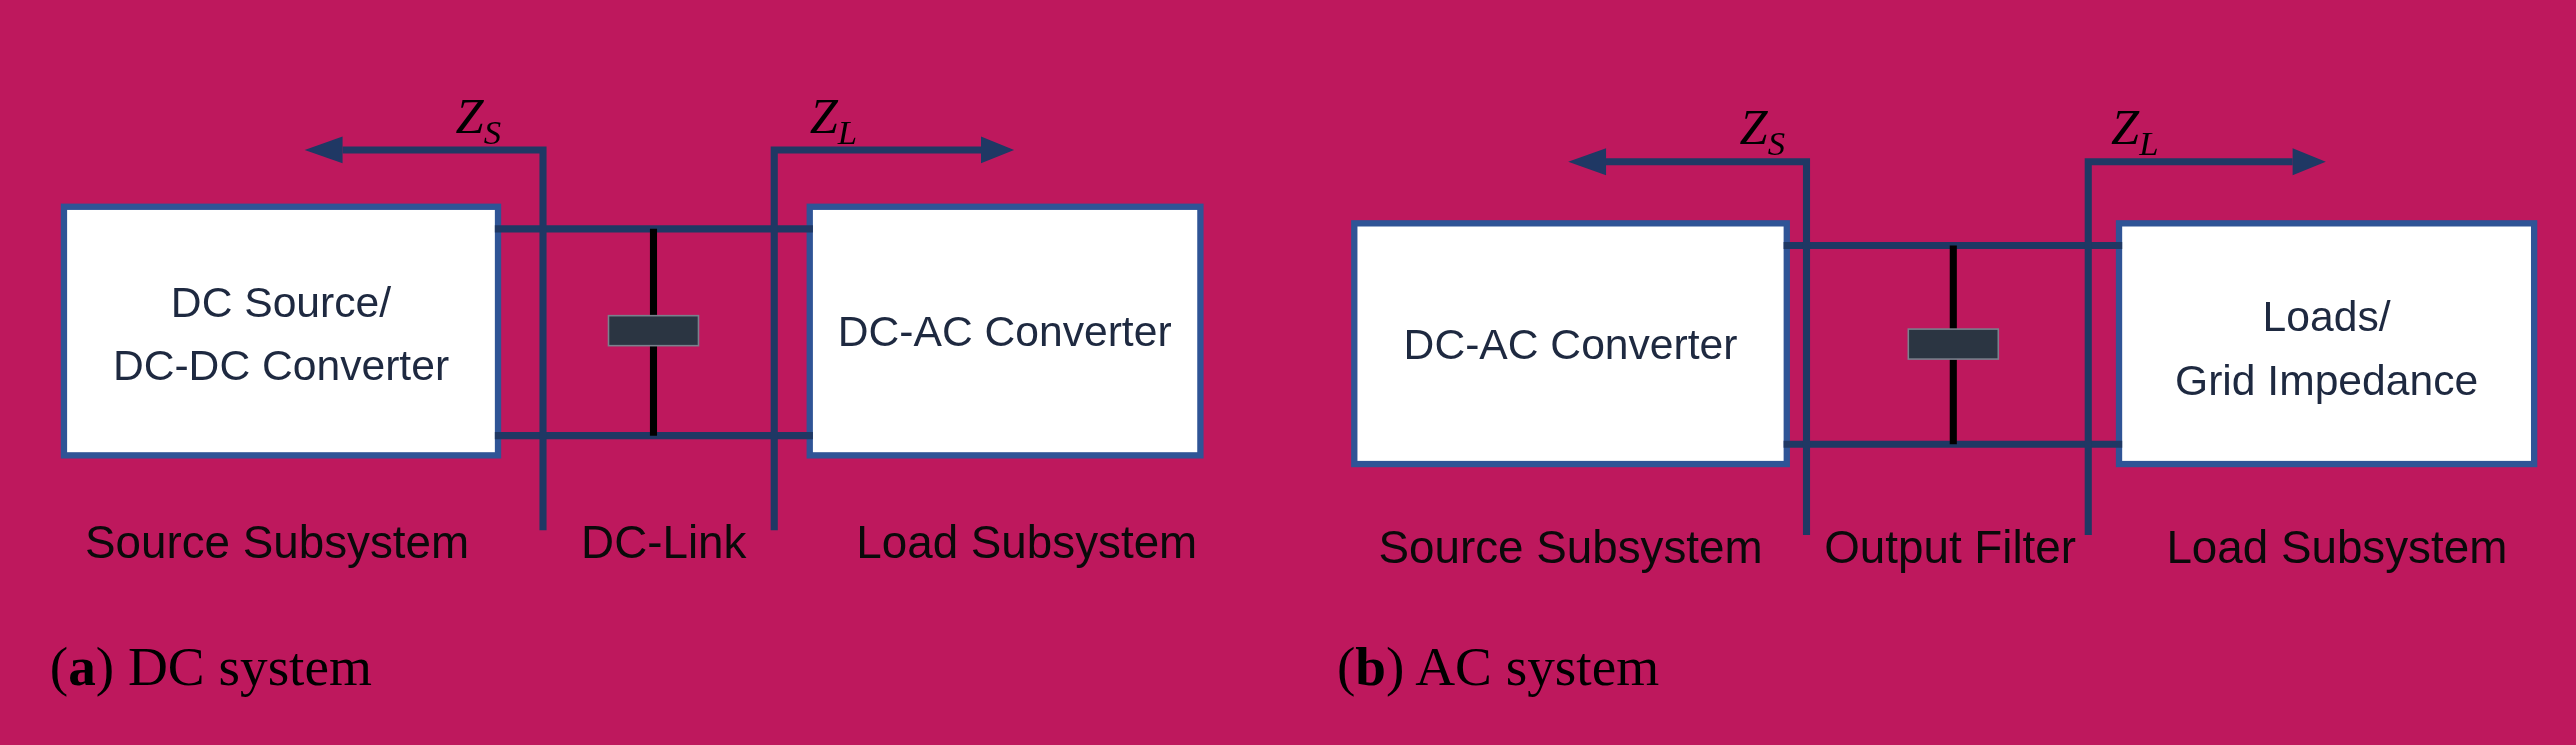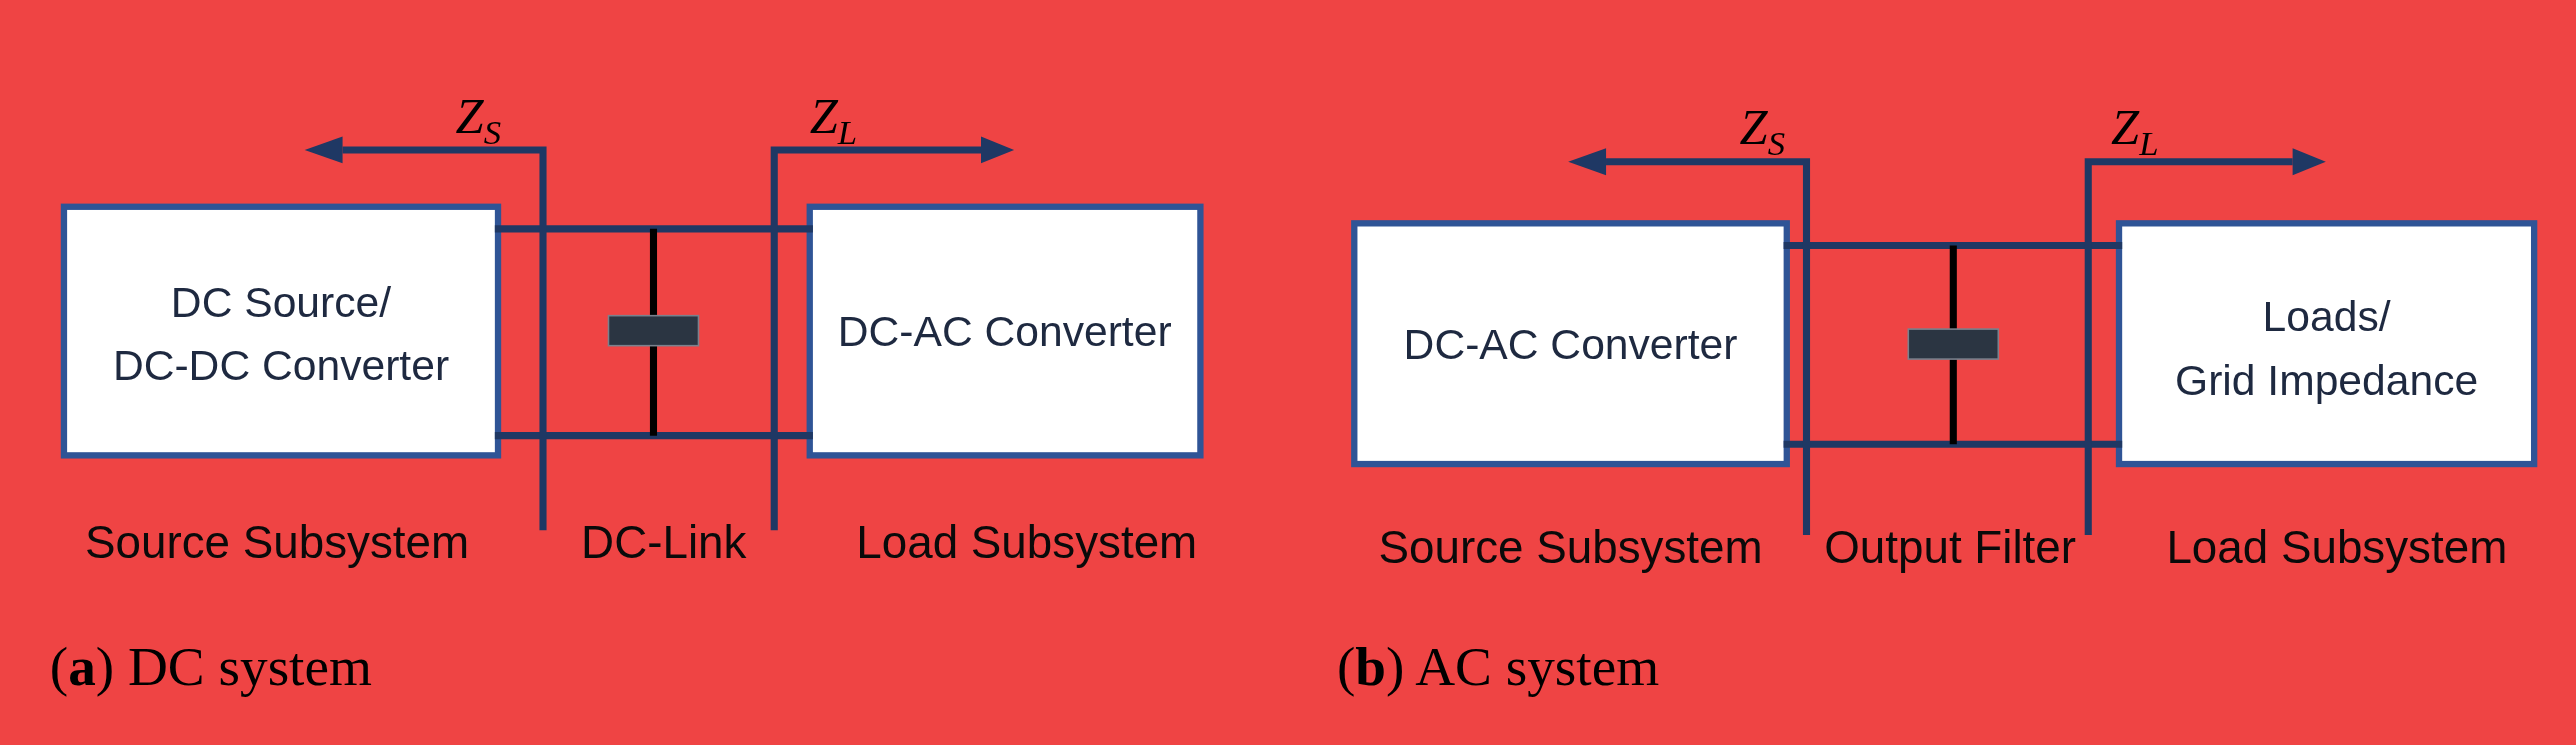--- a/index.html
+++ b/index.html
@@ -1,16 +1,16 @@
 <!DOCTYPE html>
 <html style="font-size:12.6px"><head>
 <meta charset="utf-8">
 <style>
   html,body{margin:0;padding:0;background:#ffffff;}
-  .figure{position:relative;width:2576px;height:745px;background:#ef4444;overflow:hidden;}
+  .figure{position:relative;width:2576px;height:745px;background:#be185d;overflow:hidden;}
   svg{display:block;}
 
   .box{fill:#ffffff;stroke:#2f5496;stroke-width:8;}
   .rail{stroke:#1f3864;stroke-width:9;fill:none;}
   .wire{stroke:#1f3864;stroke-width:9;fill:none;}
   .head{fill:#1f3864;stroke:none;}
   .capline{stroke:#000000;stroke-width:9;}
   .capbody{fill:#2b3542;stroke:#7a818d;stroke-width:2;}
 
   .boxtext{

